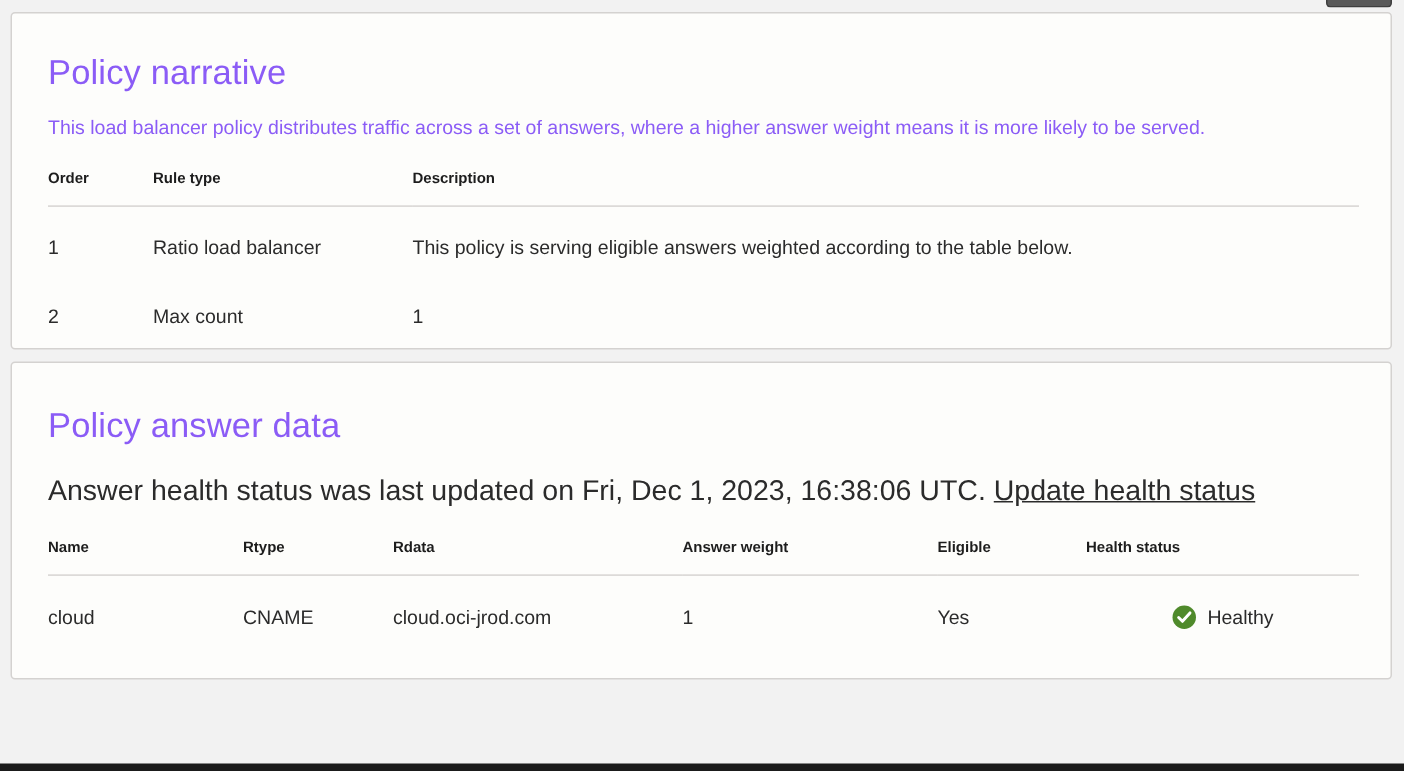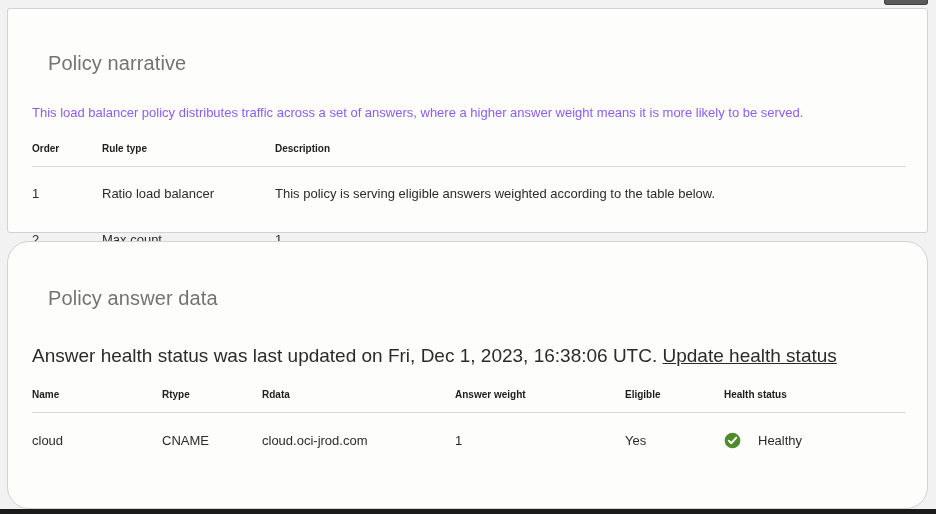--- a/index.html
+++ b/index.html
@@ -52,31 +52,31 @@
   }
 
   .card {
     background: #fdfdfb;
     border: 1px solid #d4d2d0;
     border-radius: 3px;
     width: 921px;
     position: relative;
   }
   .card--narrative { height: 225px; }
-  .card--answers   { height: 268px; margin-top: 8px; border-radius: 22px; }
+  .card--answers   { height: 212px; margin-top: 8px; }
 
   .card-inner {
     padding: 0 24px;
   }
 
   .section-title {
-    font-size: 20px;
+    font-size: 23px;
     font-weight: 400;
-    color: #737373;
-    margin: 16px;
+    color: #8b5cf6;
+    margin: 0;
     padding-top: 26px;
     letter-spacing: 0.1px;
     line-height: 1.2;
   }
   .card--answers .section-title { padding-top: 28px; }
 
   .section-desc {
     font-size: 13px;
     color: #8b5cf6;
     margin: 0;
@@ -139,21 +139,22 @@
   .c-rtype { width: 100px; }
   .c-rdata { width: 193px; }
   .c-weight { width: 170px; }
   .c-eligible { width: 99px; }
   .c-health { width: auto; }
 
   
   .health-cell {
     display: flex;
     align-items: center;
-    gap: 17px;
+    gap: 7px;
+    justify-content: center;
   }
   .check-icon {
     width: 17px;
     height: 17px;
     flex: 0 0 17px;
     display: block;
   }
   .health-label {
     font-size: 13px;
     color: #2b2b2b;

